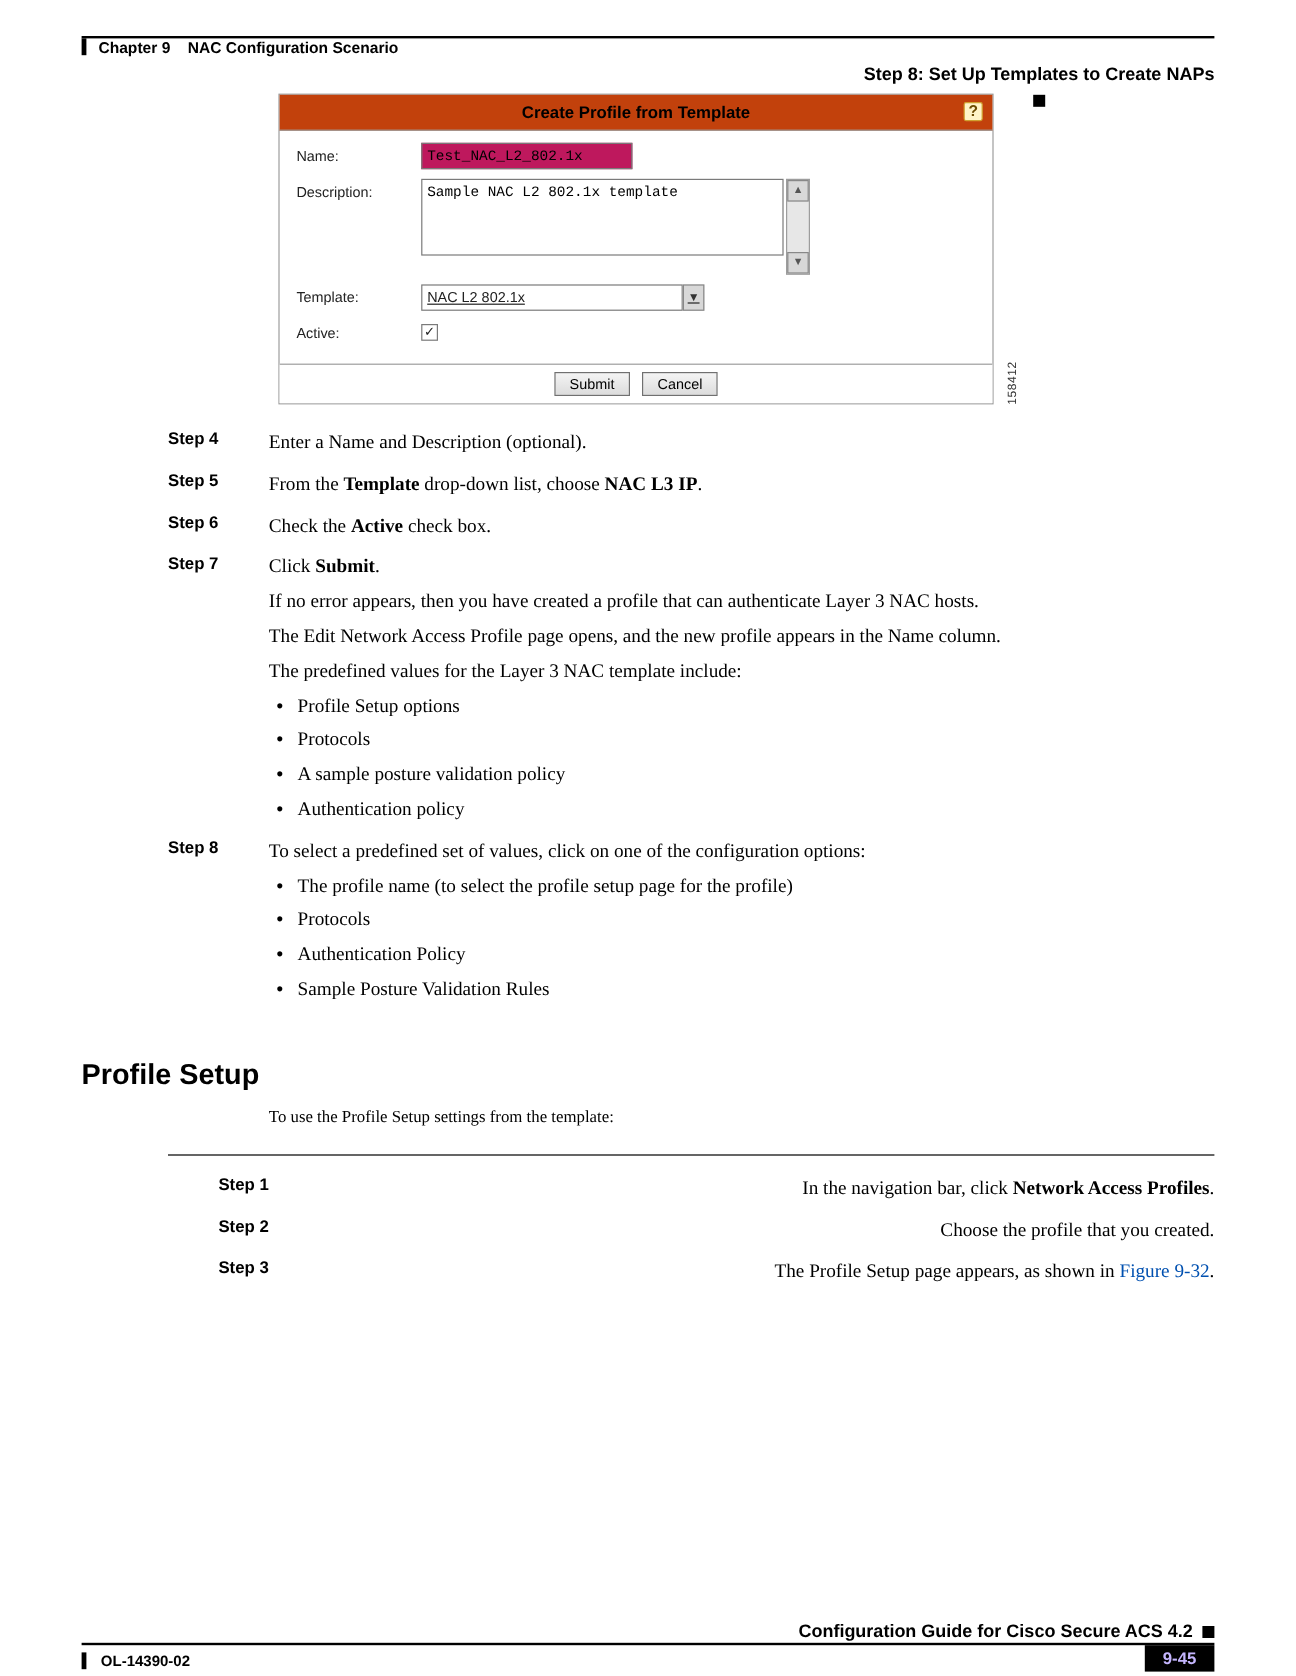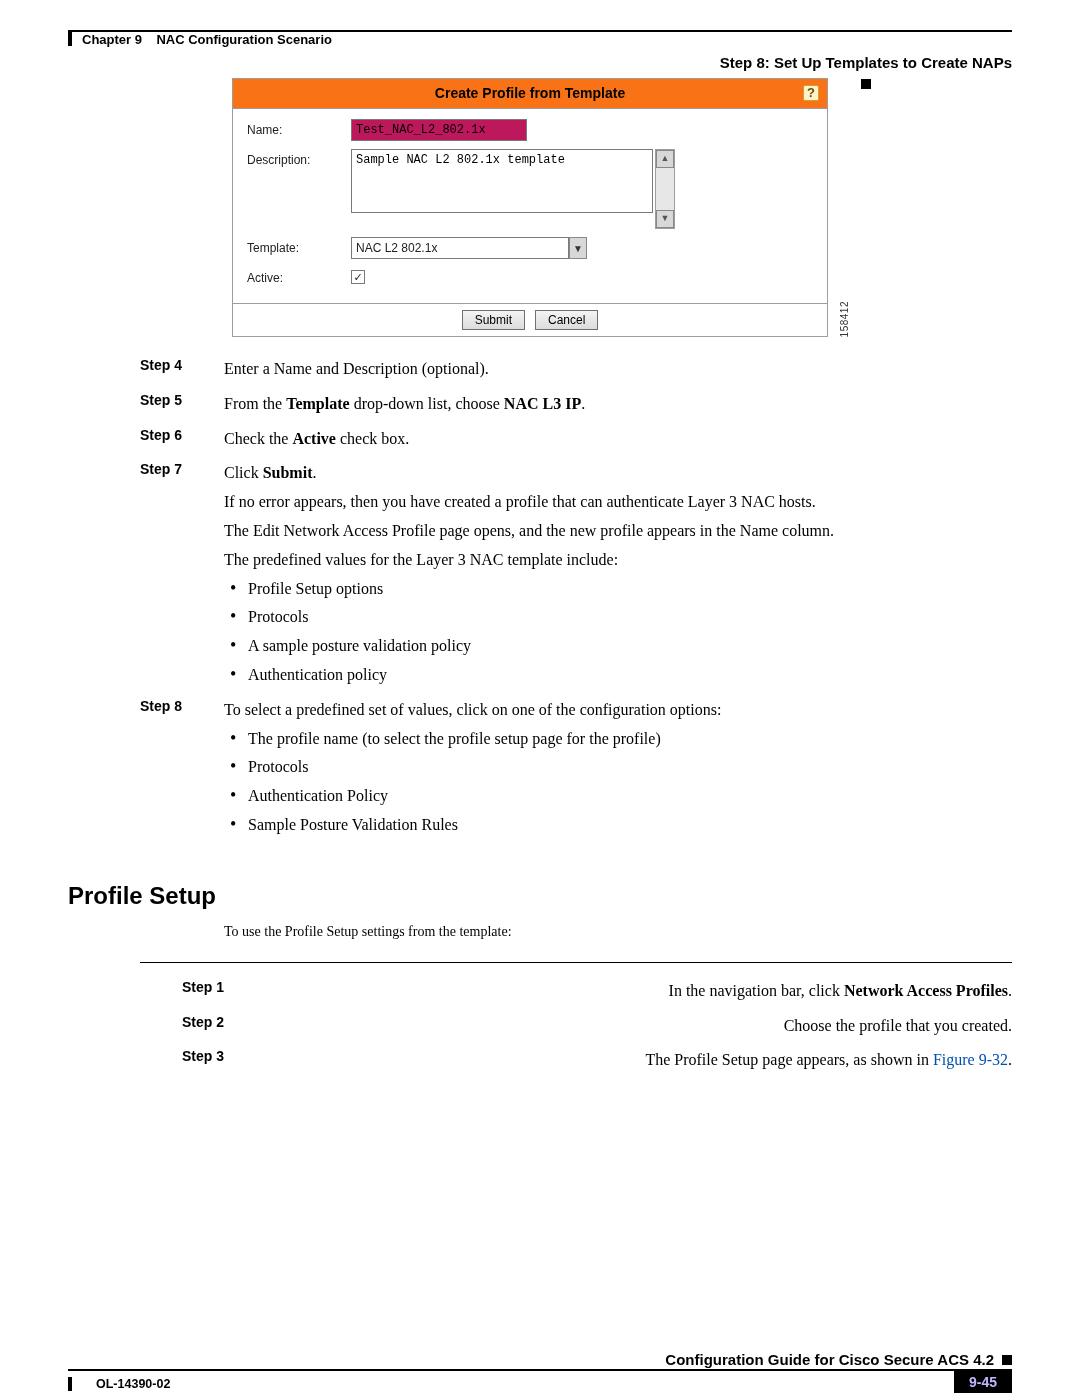--- a/index.html
+++ b/index.html
@@ -13,33 +13,33 @@
   .header-right-row { position: absolute; right: 0; top: 22px; display: flex; align-items: center; gap: 8px; font-family: Arial, Helvetica, sans-serif; font-weight: bold; font-size: 15px; flex-direction: column; }
   .header-sq { width: 10px; height: 10px; background: #000; }
 
   
   .figure-caption { margin-top: 68px; margin-left: 72px; font-family: Arial, Helvetica, sans-serif; font-size: 13px; font-weight: bold; font-style: italic; }
   .figure-caption .gap { display: inline-block; width: 38px; }
 
   
   .form-wrap { position: relative; margin-top: 14px; margin-left: 164px; width: 596px; }
   .panel { width: 100%; border: 1px solid #9d9d9d; background: #fff; }
-  .panel-title { position: relative; border-bottom: 1px solid #9d9d9d; background: #f97316; height: 30px; }
+  .panel-title { position: relative; border-bottom: 1px solid #9d9d9d; background: #c2410c; height: 30px; }
   .panel-title-text { position: absolute; left: 50%; transform: translateX(-50%); top: 6px; font-family: Arial, Helvetica, sans-serif; font-size: 14px; font-weight: bold; }
   .help-icon { position: absolute; right: 8px; top: 6px; width: 16px; height: 16px; border: 1px solid #d0a030; background: #fff4c8; color: #6b4a00; font-family: Arial, sans-serif; font-weight: bold; font-size: 13px; line-height: 14px; text-align: center; border-radius: 2px; cursor: pointer; }
   .panel-body { padding: 10px 14px 10px 14px; font-family: Verdana, Arial, sans-serif; font-size: 12px; color: #222; }
   .form-row { display: flex; align-items: flex-start; margin-bottom: 8px; }
   .form-label { width: 104px; padding-top: 4px; }
   .text-input { width: 176px; height: 22px; border: 1px solid #7a7a7a; background: #be185d; font-family: "Courier New", monospace; font-size: 12px; padding: 2px 4px; }
   .textarea-wrap { position: relative; width: 324px; height: 80px; }
   .textarea-input { width: 302px; height: 64px; border: 1px solid #7a7a7a; background: #fff; font-family: "Courier New", monospace; font-size: 12px; padding: 3px 4px; line-height: 1.3; resize: none; }
   .ta-scroll { position: absolute; right: 0; top: 0; width: 20px; height: 80px; display: flex; flex-direction: column; background: #e7e7e7; border: 1px solid #9d9d9d; }
   .ta-btn { width: 100%; height: 18px; background: #d8d8d8; border: 1px solid #888; font-size: 9px; line-height: 14px; text-align: center; color: #555; }
   .ta-track { flex: 1; }
-  .select-wrap { display: inline-flex; align-items: stretch; }
+  .select-wrap { display: inline-flex; align-items: stretch; text-decoration: underline; }
   .select-box { width: 218px; height: 22px; border: 1px solid #7a7a7a; background: #fff; display: flex; align-items: center; font-family: Verdana, Arial, sans-serif; font-size: 12px; padding: 0 4px; }
   .select-arrow { width: 18px; height: 22px; background: #d8d8d8; border: 1px solid #888; display: flex; align-items: center; justify-content: center; font-size: 10px; color: #333; cursor: pointer; }
   .checkbox { width: 14px; height: 14px; border: 1px solid #7a7a7a; background: #fff; display: inline-flex; align-items: center; justify-content: center; font-size: 11px; line-height: 11px; cursor: pointer; margin-top: 3px; }
   .panel-footer { border-top: 1px solid #9d9d9d; background: #fff; padding: 6px 0; display: flex; justify-content: center; gap: 10px; }
   .btn { font-family: Verdana, Arial, sans-serif; font-size: 12px; padding: 2px 12px; border: 1px solid #707070; background: linear-gradient(#f4f4f4, #dcdcdc); cursor: pointer; }
   .fig-id { position: absolute; right: -22px; bottom: 0; font-family: Arial, sans-serif; font-size: 10px; color: #333; letter-spacing: 0.5px; writing-mode: vertical-rl; transform: rotate(180deg); }
 
   
   .steps { margin-top: 20px; }
   .step-row { display: flex; align-items: flex-start; margin-bottom: 6px; }
@@ -56,21 +56,21 @@
   .section-lead { margin-top: 14px; margin-left: 156px; font-size: 14px; }
   .hr { border: none; border-top: 1px solid #000; margin: 22px 0 16px 72px; }
 
   .xref { color: #0050b0; }
 
   
   .footer { position: absolute; left: 68px; right: 68px; bottom: 26px; }
   .footer-rule { border-top: 2px solid #000; height: 0; position: relative; }
   .footer-title-row { position: absolute; right: 0; top: -18px; display: flex; align-items: center; gap: 8px; font-family: Arial, Helvetica, sans-serif; font-weight: bold; font-size: 15px; }
   .footer-sq { width: 10px; height: 10px; background: #000; }
-  .footer-docnum { position: absolute; left: 0; top: 6px; display: flex; align-items: center; gap: 24px; font-family: Arial, Helvetica, sans-serif; font-weight: bold; font-size: 12.5px; }
+  .footer-docnum { position: absolute; left: 0; top: 6px; display: flex; align-items: center; gap: 12px; font-family: Arial, Helvetica, sans-serif; font-weight: bold; font-size: 12.5px; }
   .footer-left-bar { width: 4px; height: 14px; background: #000; }
   .page-badge { position: absolute; right: 0; top: 0; width: 58px; height: 22px; background: #000; color: #c4b5fd; font-family: Arial, Helvetica, sans-serif; font-weight: bold; font-size: 14px; display: flex; align-items: center; justify-content: center; }
 </style>
 </head>
 <body>
 
 <div class="page">
 
   <div class="header-top">
     <div class="header-left-bar"></div>

